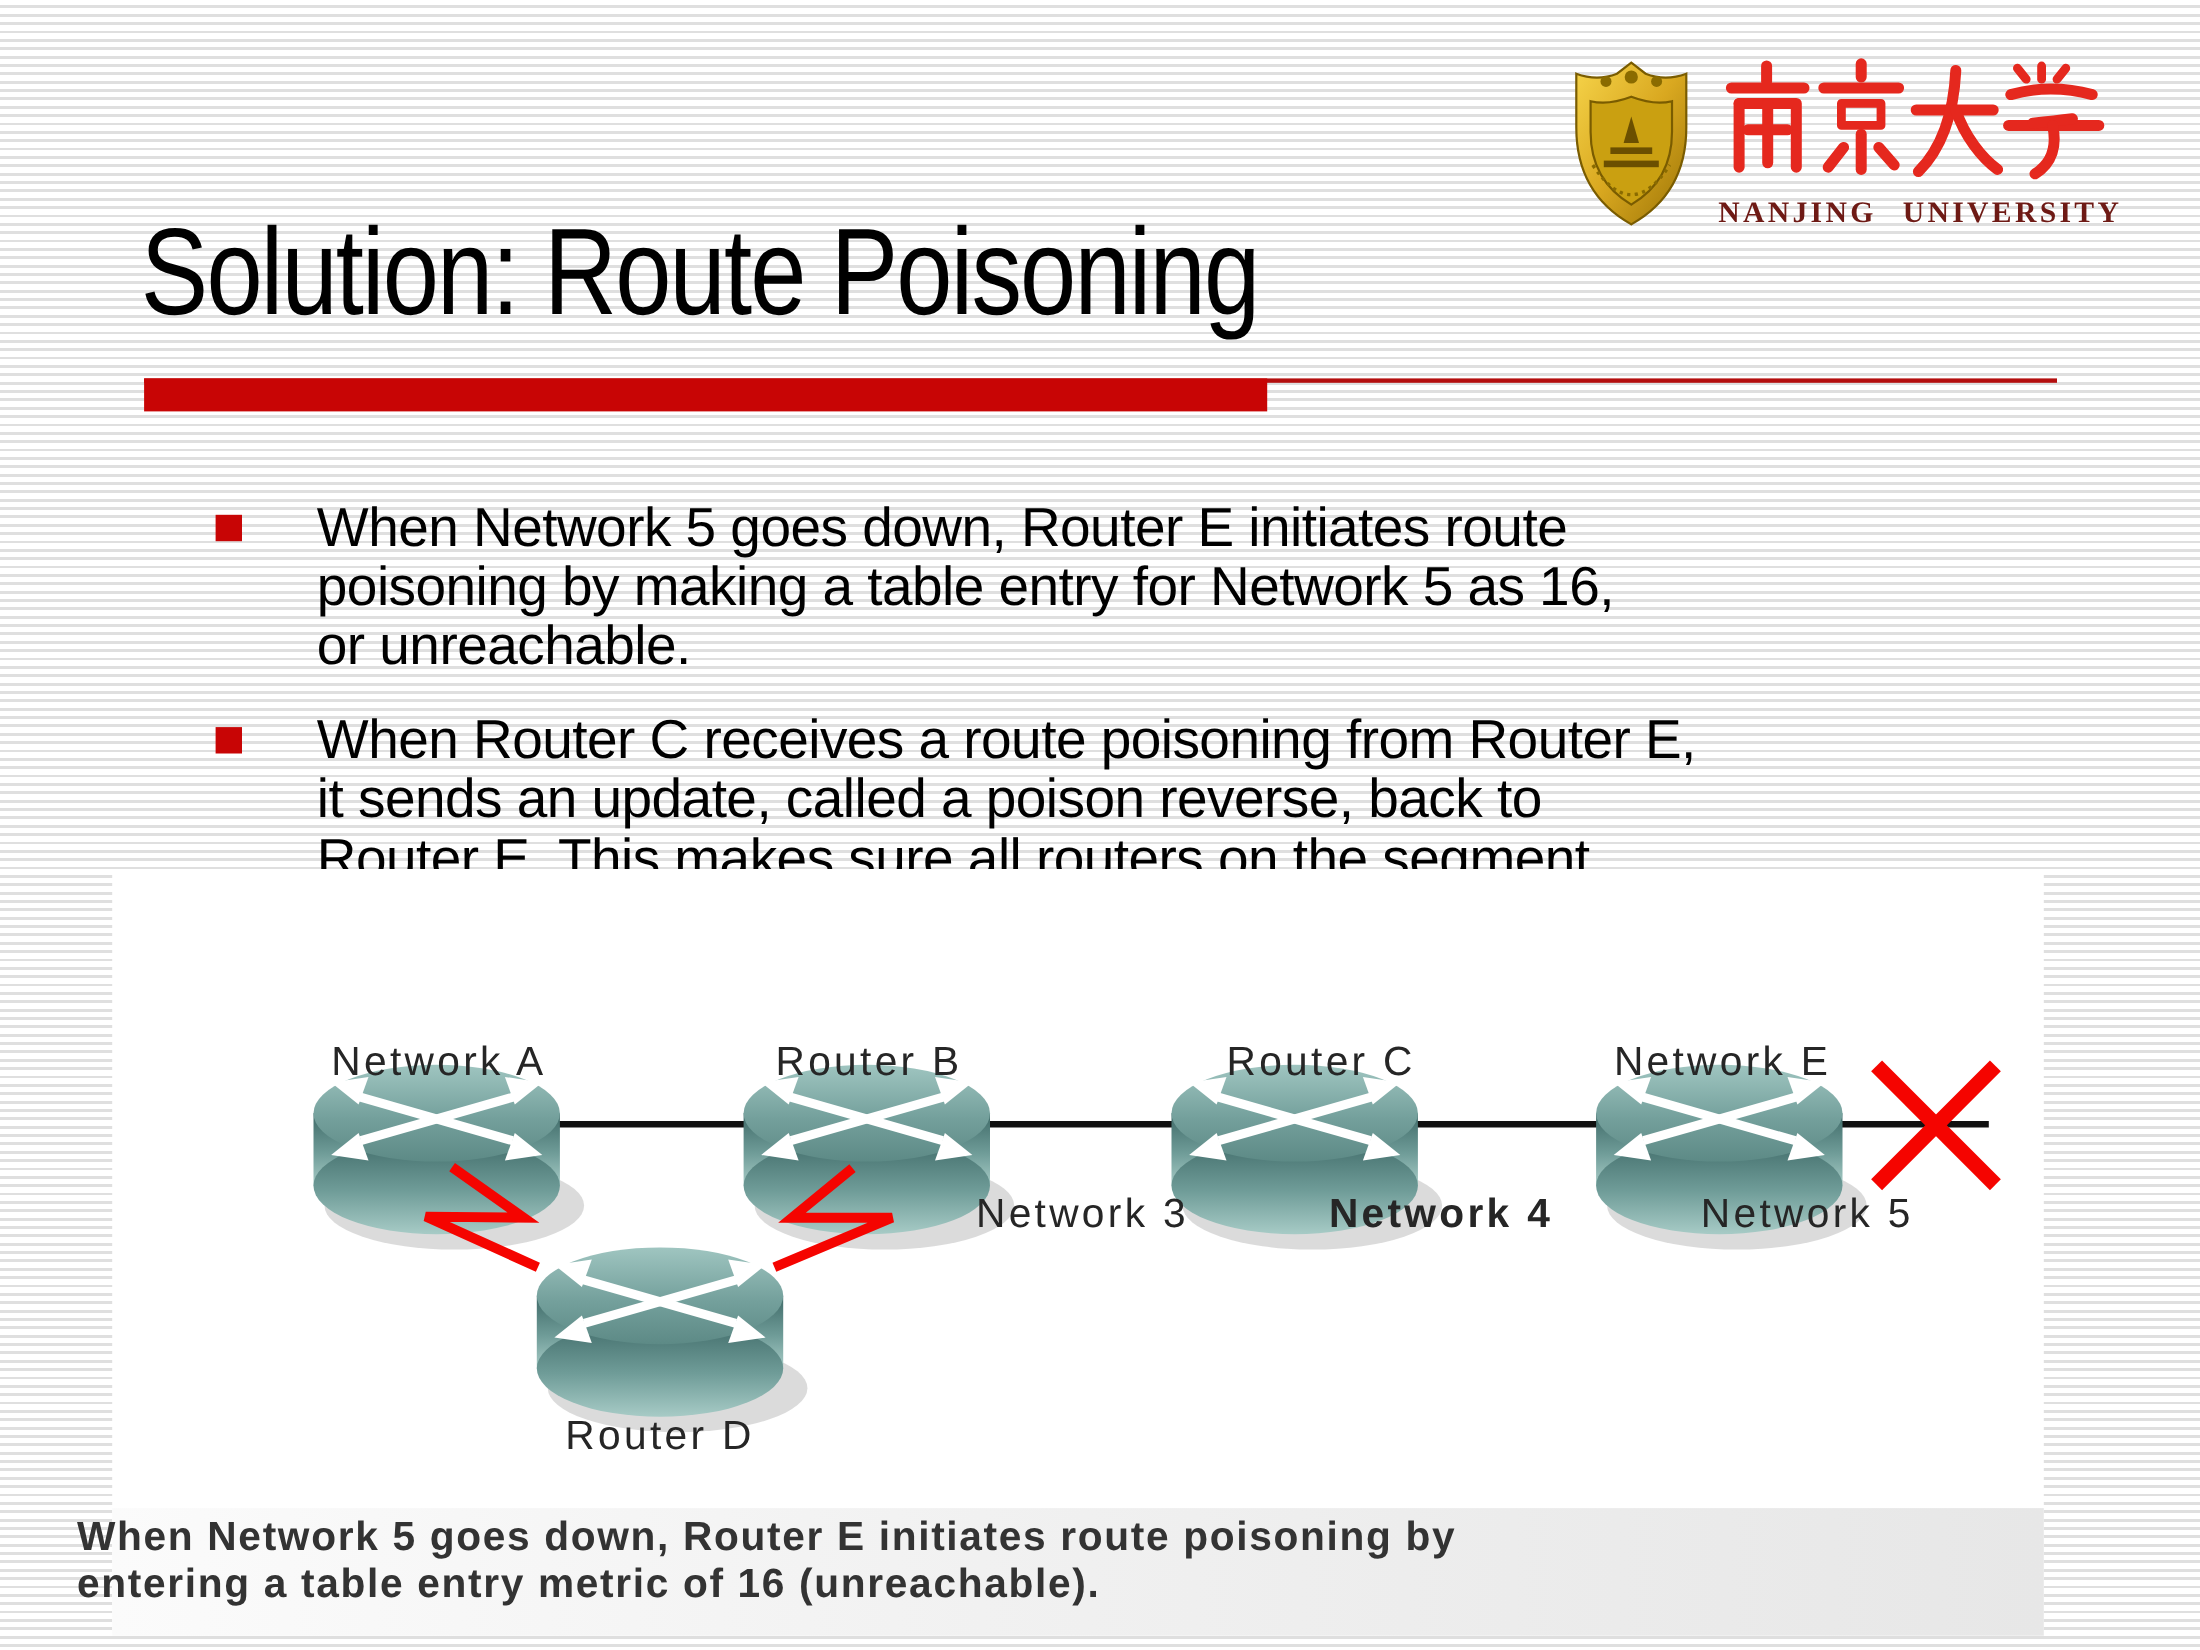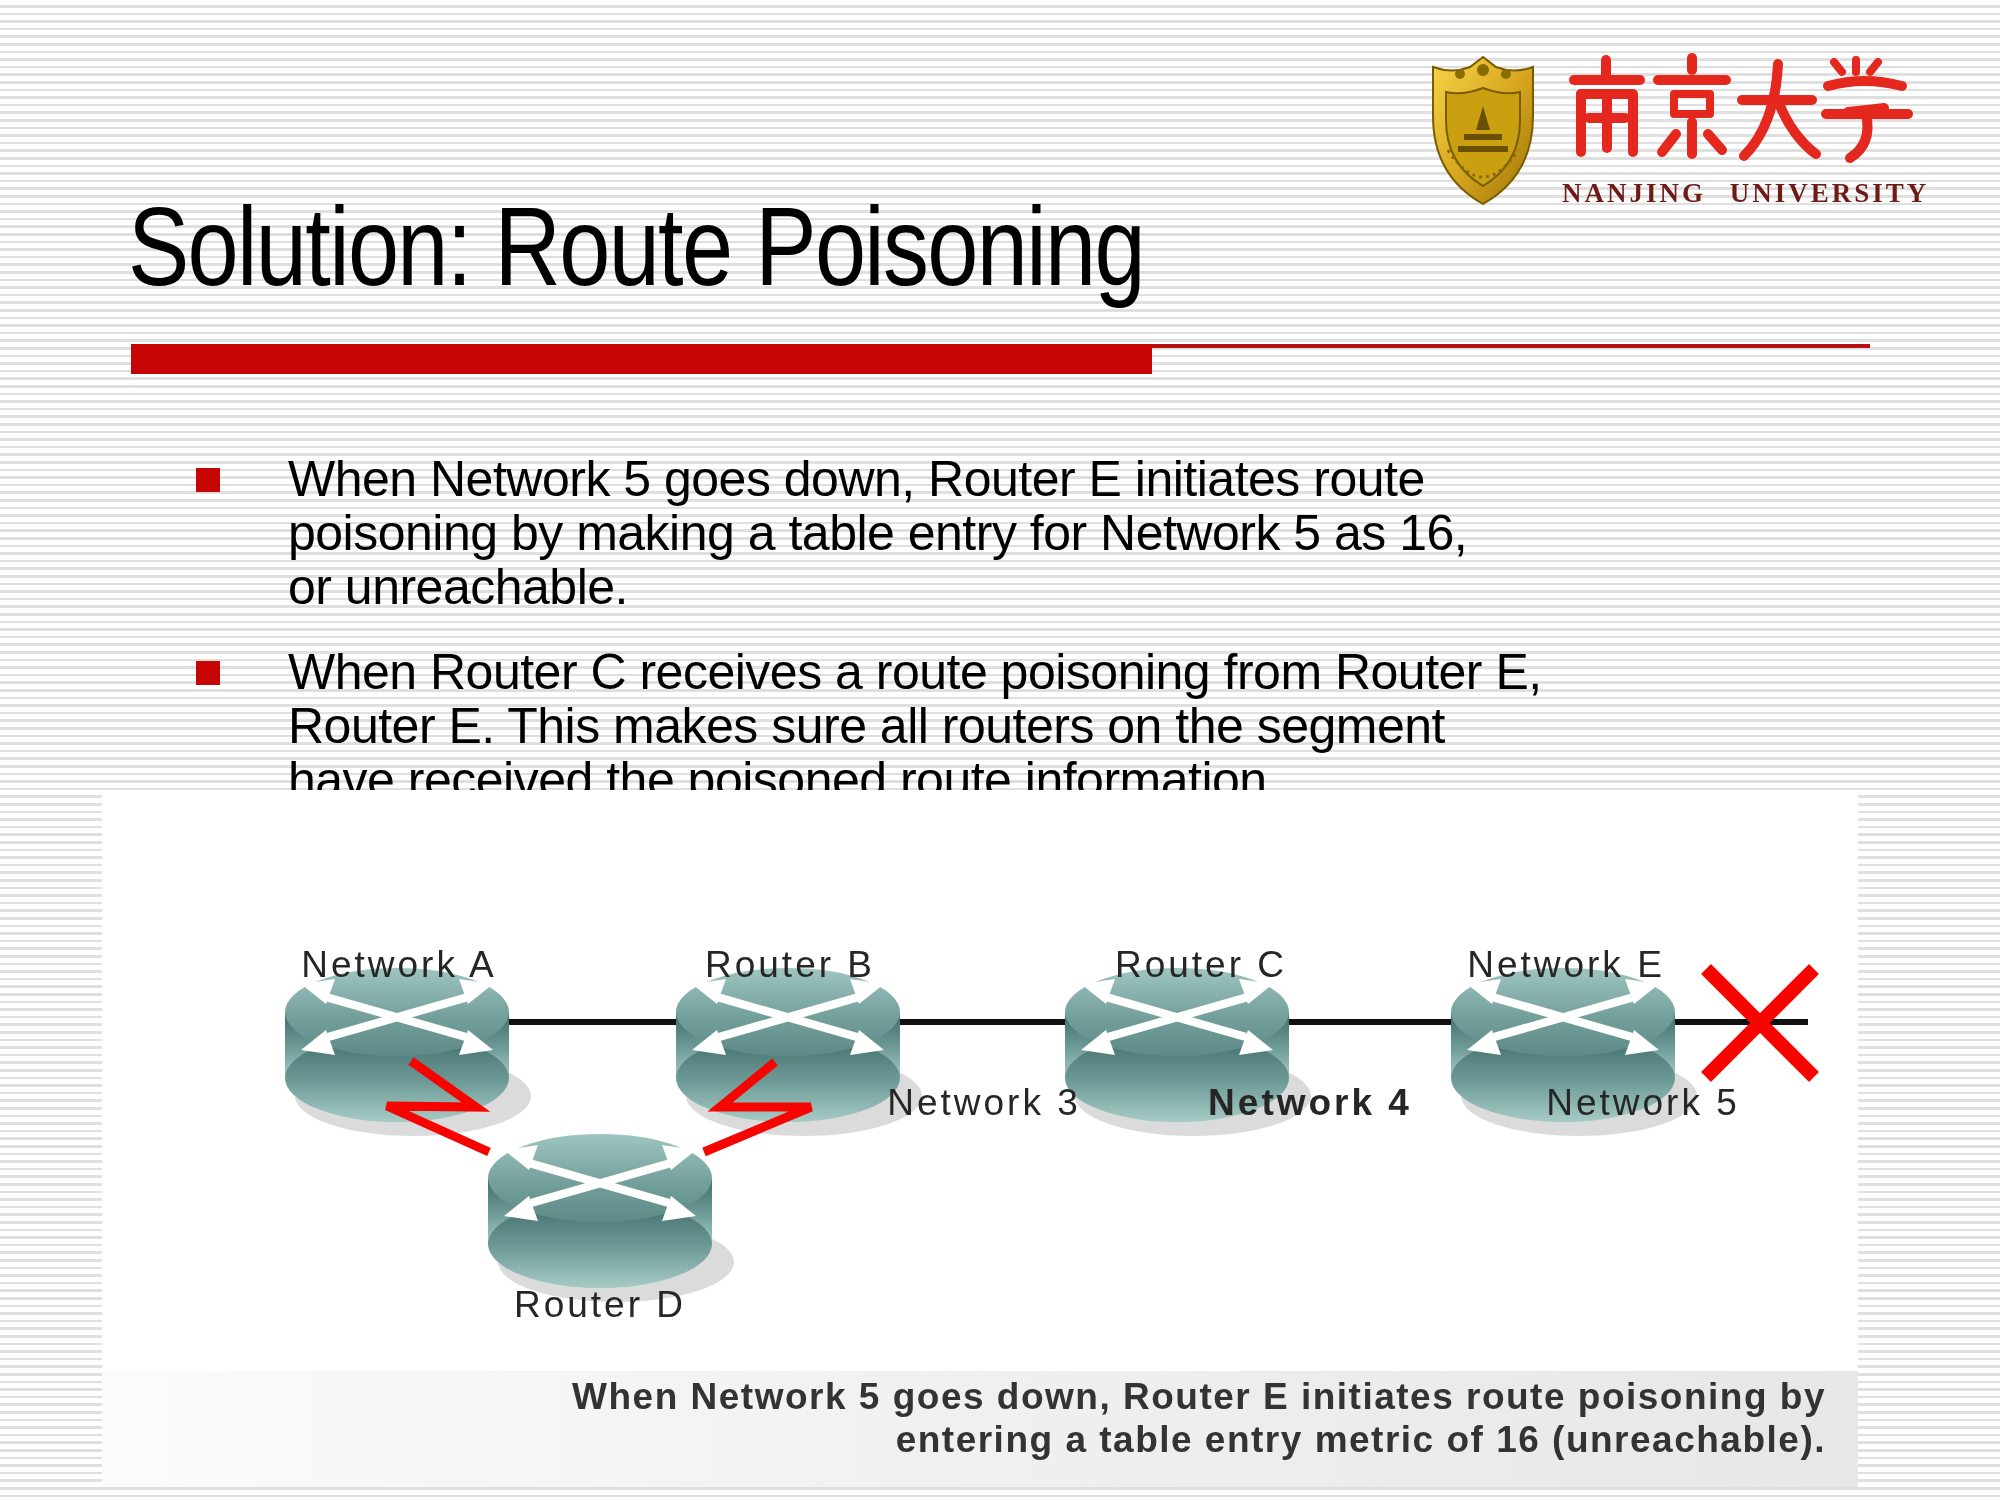--- a/index.html
+++ b/index.html
@@ -38,21 +38,21 @@
   
   #panel{position:absolute;left:102px;top:790px;width:1756px;height:697px;background:#ffffff;}
   #caption-band{position:absolute;left:0;top:581px;width:1756px;height:116px;
     background:linear-gradient(90deg,#fbfbfb 0%,#f1f1f1 45%,#e7e7e7 100%);}
   #diagram-svg{position:absolute;left:0;top:0;width:1756px;height:697px;}
   .diagram-label{
     position:absolute;transform:translateX(-50%);white-space:nowrap;
     font-size:37px;letter-spacing:3px;color:#262626;
   }
   .caption-line{
-    position:absolute;left:70px;width:1756px;text-align:right;white-space:nowrap;
+    position:absolute;left:70px;width:1756px;text-align:left;white-space:nowrap;
     font-size:37px;font-weight:bold;letter-spacing:1.5px;color:#333;
   }
   #caption-1{top:1376px;}
   #caption-2{top:1419px;}
   
   #lbl-router-a{left:399px;top:944px;}
   #lbl-router-b{left:790px;top:944px;}
   #lbl-router-c{left:1180px;top:944px;margin-left:21px;}
   #lbl-router-e{left:1566px;top:944px;}
   #lbl-router-d{left:600px;top:1284px;}
@@ -123,20 +123,21 @@
 
   <div id="bullet-sq-1" class="bullet-sq"></div>
   <div id="bullet-1" class="bullet-text">
     <div>When Network 5 goes down, Router E initiates route</div>
     <div>poisoning by making a table entry for Network 5 as 16,</div>
     <div>or unreachable.</div>
   </div>
   <div id="bullet-sq-2" class="bullet-sq"></div>
   <div id="bullet-2" class="bullet-text">
     <div>When Router C receives a route poisoning from Router E,</div>
+    <div>it sends an update, called a poison reverse, back to</div>
     <div>Router E. This makes sure all routers on the segment</div>
     <div>have received the poisoned route information.</div>
   </div>
 
   <div id="panel">
     <div id="caption-band"></div>
     <svg id="diagram-svg" viewBox="0 0 1756 697">
       <defs>
         <linearGradient id="gTop" x1="0" y1="0" x2="0" y2="1">
           <stop offset="0" stop-color="#9fc5c0"></stop>

